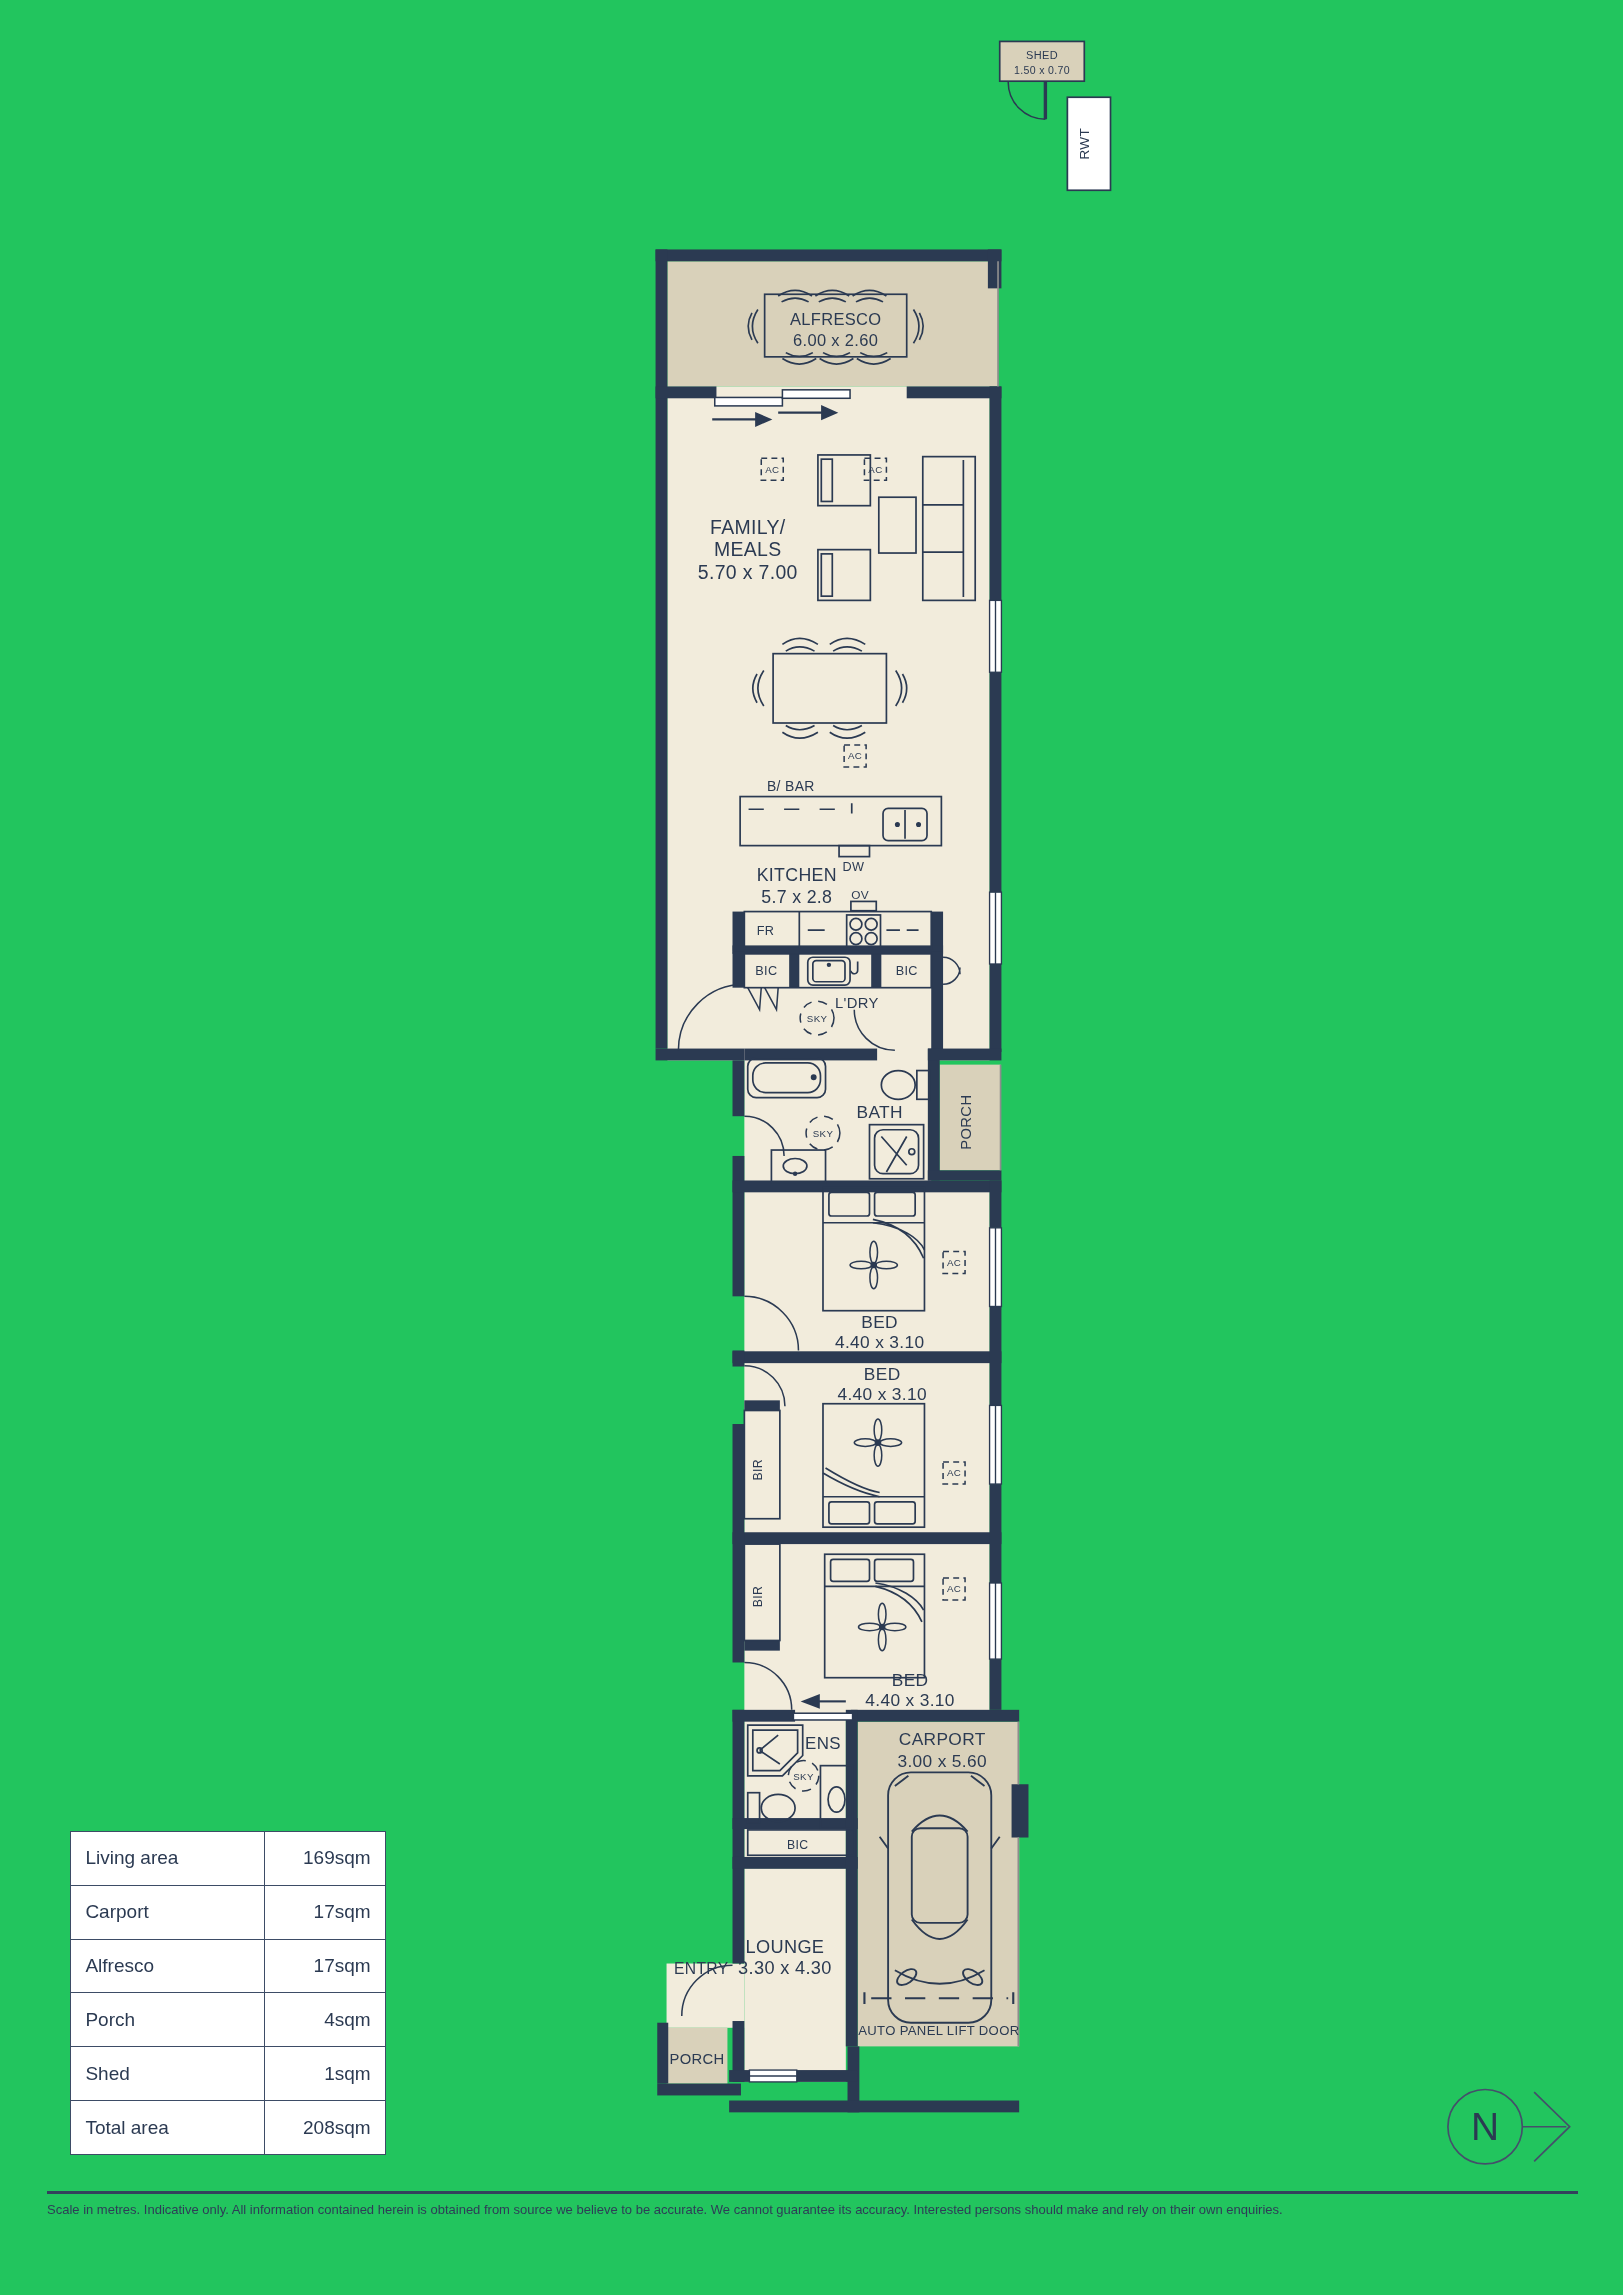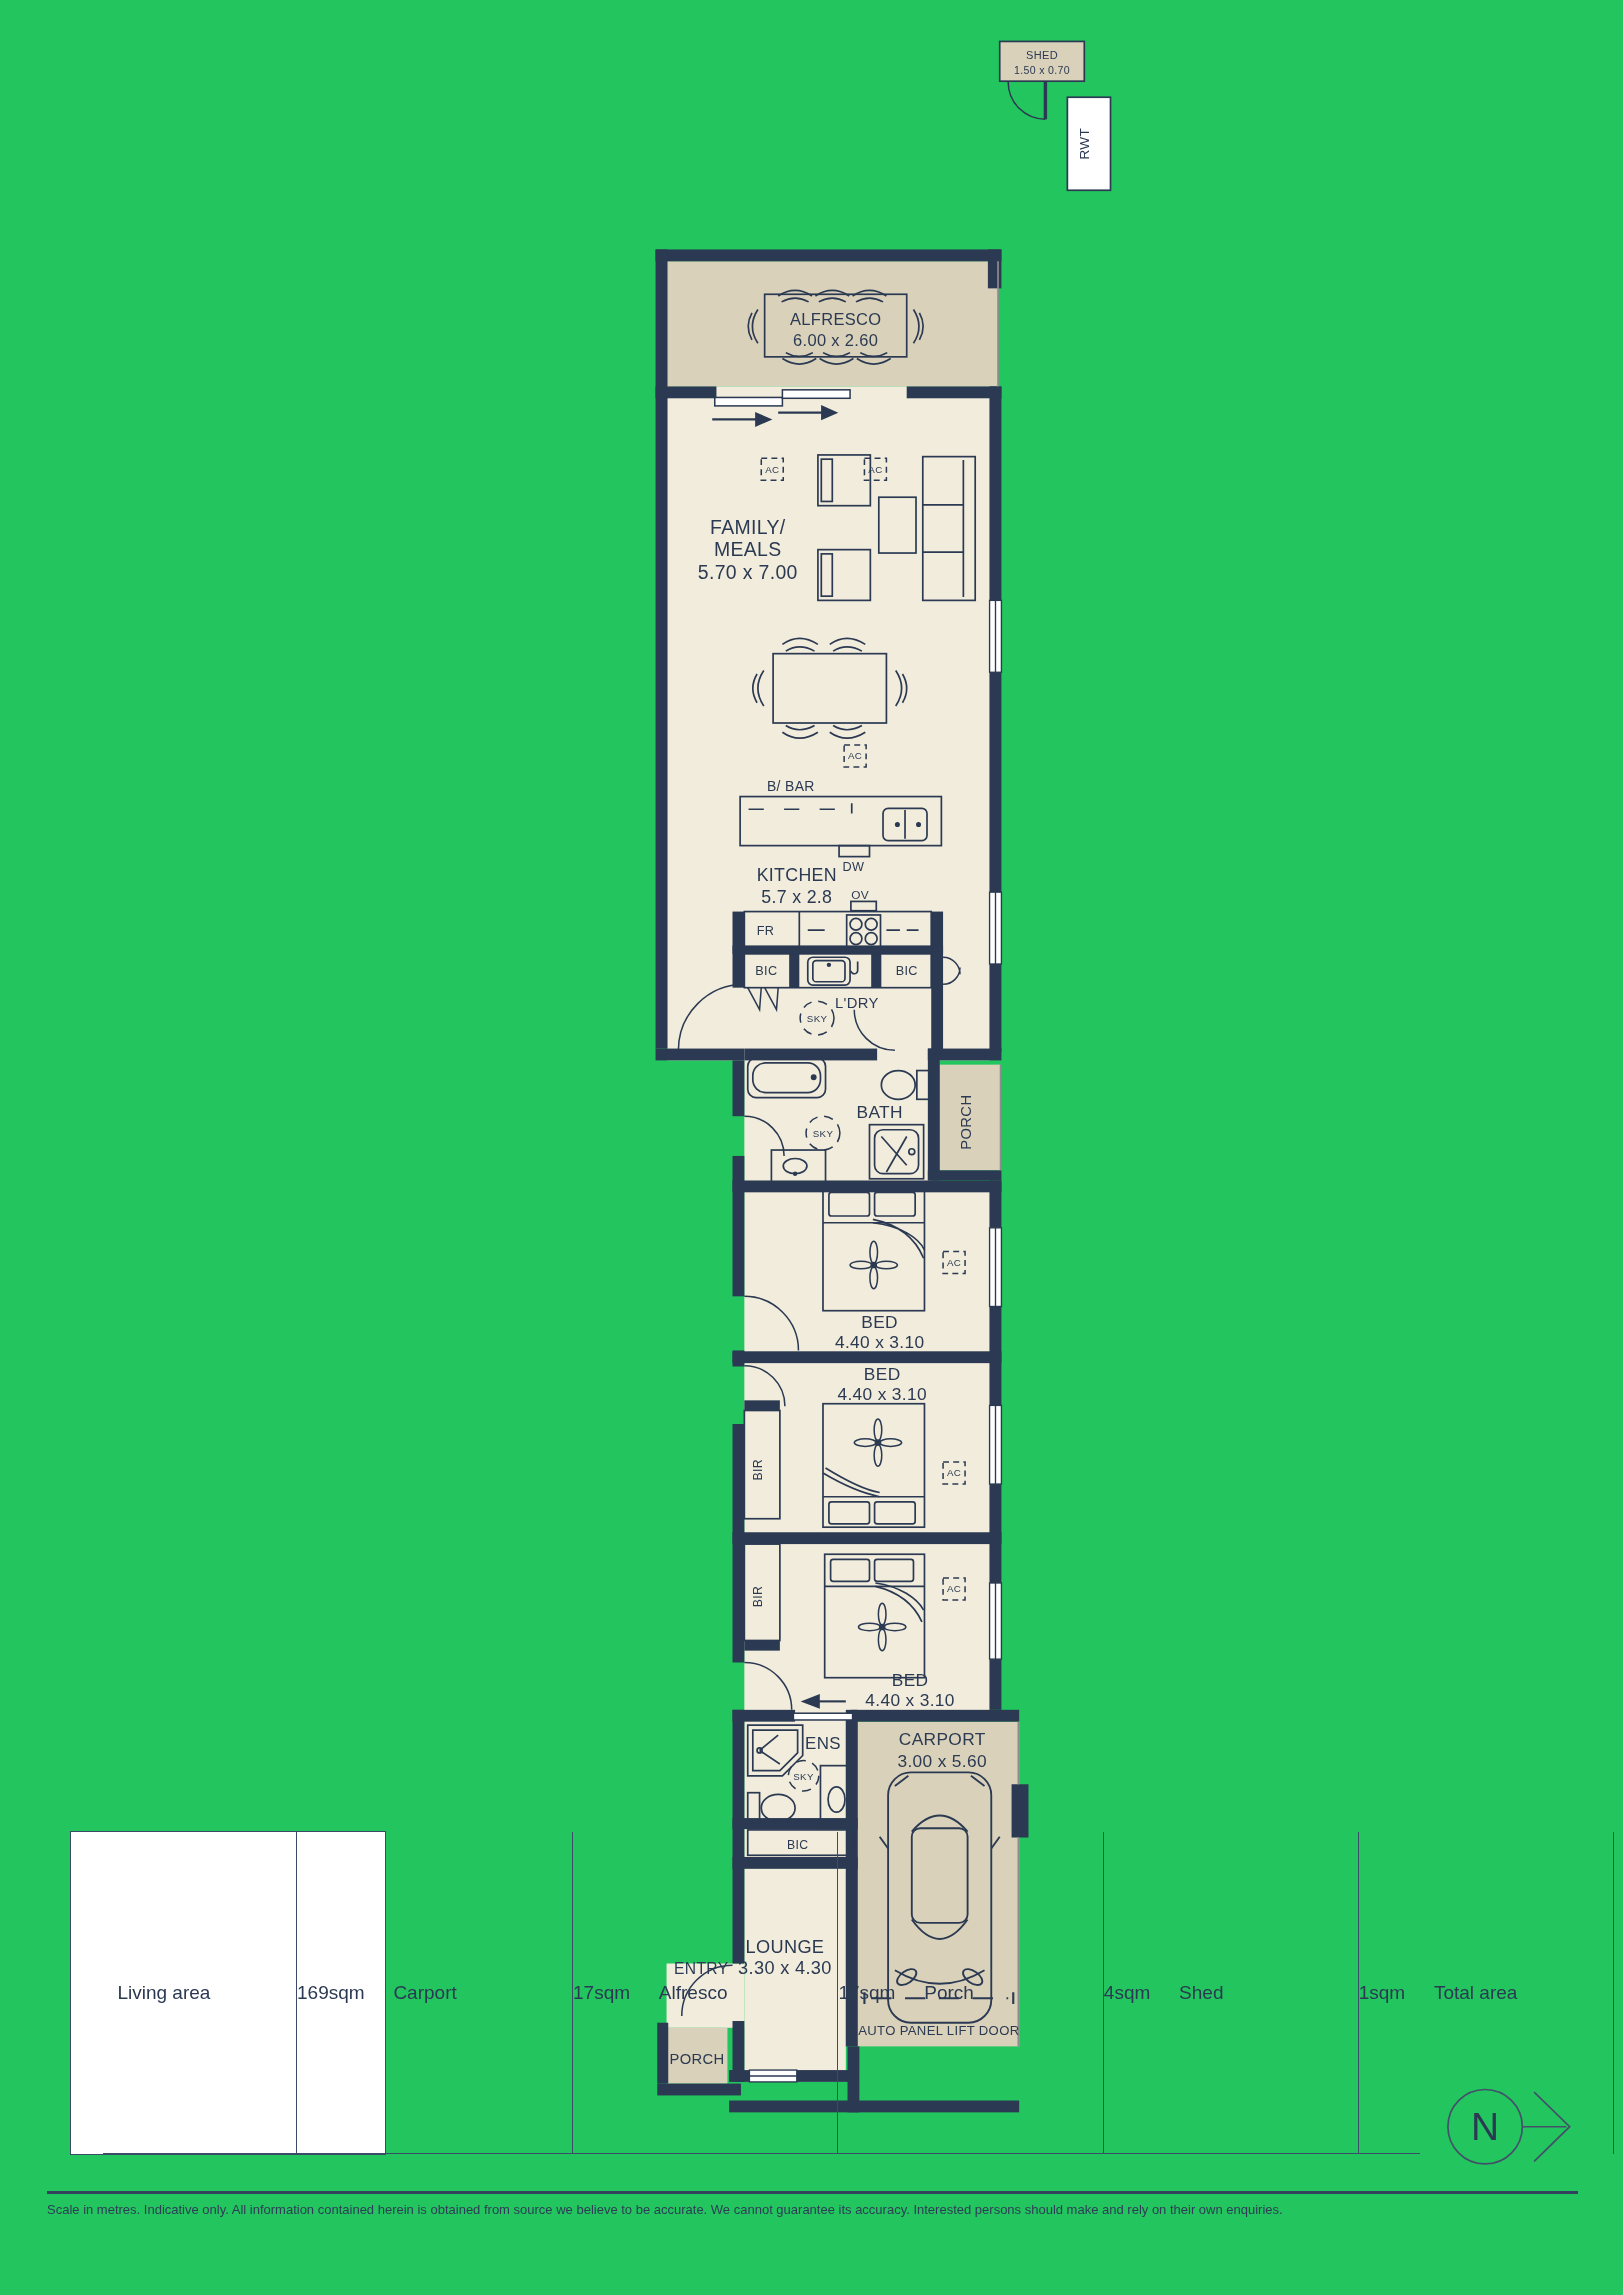--- a/index.html
+++ b/index.html
@@ -1,20 +1,20 @@
 <!DOCTYPE html>
 <html style="font-size:13.5px"><head>
 <meta charset="utf-8">
 <style>
   html,body{margin:0;padding:0;background:#ffffff;}
   .page{position:relative;width:1624px;height:2295px;background:#22c55e;overflow:hidden;
         font-family:"Liberation Sans", sans-serif;color:#2b3a52;}
   svg text{font-family:"Liberation Sans", sans-serif;fill:#2b3a52;letter-spacing:.4px;}
   .areas-table{position:absolute;left:70px;top:1831px;width:316px;height:324px;
-     border:1.7px solid #3d4c66;display:flex;flex-direction:row;background:#fff;box-sizing:border-box;padding-left:32px;}
+     border:1.7px solid #3d4c66;display:flex;flex-direction:column;background:#fff;box-sizing:border-box;}
   .areas-row{flex:1;display:flex;border-bottom:1.7px solid #3d4c66;}
   .areas-row:last-child{border-bottom:none;gap:32px;}
   .areas-label{width:194px;border-right:1.7px solid #3d4c66;display:flex;align-items:center;
      padding-left:14.4px;font-size:19px;box-sizing:border-box;}
   .areas-value{flex:1;display:flex;align-items:center;justify-content:flex-end;
      padding-right:14.4px;font-size:19px;box-sizing:border-box;text-align:right;}
   .address{position:absolute;left:0;top:2142px;width:1624px;text-align:center;
      font-size:28px;font-weight:600;letter-spacing:0.8px;color:#253750;}
   .footer-line{position:absolute;left:47px;top:2191px;width:1531px;height:2.5px;background:#33415c;}
   .disclaimer{position:absolute;left:47px;top:2202px;width:1548px;font-size:13px;color:#2e3d57;}

